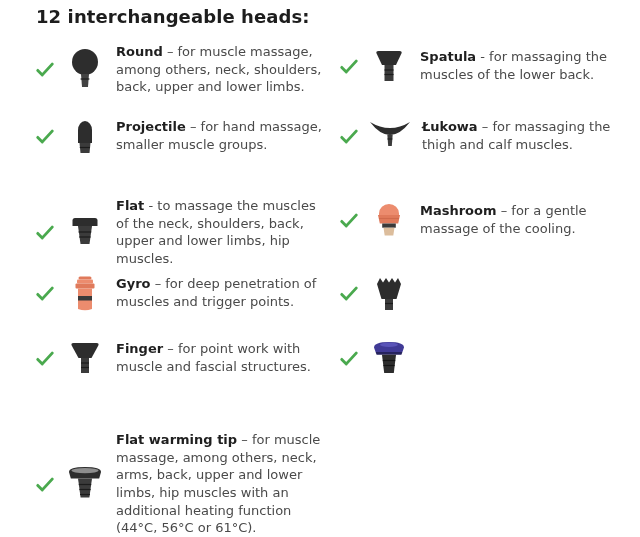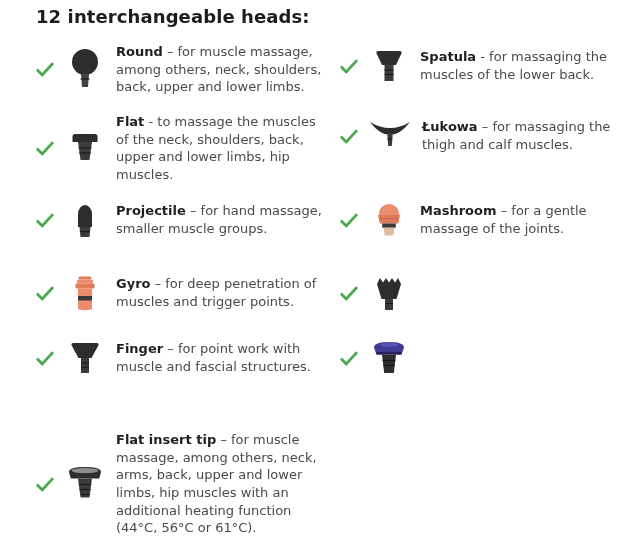--- a/index.html
+++ b/index.html
@@ -55,43 +55,43 @@
     </div>
 
     <div class="item">
       <span class="check">
           <svg width="18" height="15" viewBox="0 0 20 16">
             <path d="M2 9 l5 5 L18 2" stroke="#4aa94e" stroke-width="3.2" fill="none" stroke-linecap="round" stroke-linejoin="round"></path>
           </svg>
         </span>
       <span class="head-icon">
           <svg width="42" height="46" viewBox="0 0 42 46">
+            <path d="M14 17 a7 9 0 0 1 14 0 v13 h-14 z" fill="#2d2d2d"></path>
+            <path d="M15.5 30 h11 l-1 10 h-9 z" fill="#3b3b3b"></path>
+            <line x1="15.8" y1="34.5" x2="26" y2="34.5" stroke="#1c1c1c" stroke-width="1.2"></line>
+          </svg>
+        </span>
+      <p class="desc"><b>Projectile</b> <span>– for hand massage, smaller muscle groups.</span></p>
+    </div>
+
+    <div class="item">
+      <span class="check">
+          <svg width="18" height="15" viewBox="0 0 20 16">
+            <path d="M2 9 l5 5 L18 2" stroke="#4aa94e" stroke-width="3.2" fill="none" stroke-linecap="round" stroke-linejoin="round"></path>
+          </svg>
+        </span>
+      <span class="head-icon">
+          <svg width="42" height="46" viewBox="0 0 42 46">
             <path d="M11 9 h20 q2.5 0 2.5 2.5 V17 h-25 v-5.5 Q8.5 9 11 9 z" fill="#2d2d2d"></path>
             <path d="M14 17 h14 l-2.5 18 h-9 z" fill="#3b3b3b"></path>
             <line x1="14.6" y1="23" x2="27.2" y2="23" stroke="#1c1c1c" stroke-width="1.2"></line>
             <line x1="15.2" y1="28" x2="26.6" y2="28" stroke="#1c1c1c" stroke-width="1.2"></line>
           </svg>
         </span>
       <p class="desc"><b>Flat</b> <span>- to massage the muscles of the neck, shoulders, back, upper and lower limbs, hip muscles.</span></p>
-    </div>
-
-    <div class="item">
-      <span class="check">
-          <svg width="18" height="15" viewBox="0 0 20 16">
-            <path d="M2 9 l5 5 L18 2" stroke="#4aa94e" stroke-width="3.2" fill="none" stroke-linecap="round" stroke-linejoin="round"></path>
-          </svg>
-        </span>
-      <span class="head-icon">
-          <svg width="42" height="46" viewBox="0 0 42 46">
-            <path d="M14 17 a7 9 0 0 1 14 0 v13 h-14 z" fill="#2d2d2d"></path>
-            <path d="M15.5 30 h11 l-1 10 h-9 z" fill="#3b3b3b"></path>
-            <line x1="15.8" y1="34.5" x2="26" y2="34.5" stroke="#1c1c1c" stroke-width="1.2"></line>
-          </svg>
-        </span>
-      <p class="desc"><b>Projectile</b> <span>– for hand massage, smaller muscle groups.</span></p>
     </div>
 
     <div class="item">
       <span class="check">
           <svg width="18" height="15" viewBox="0 0 20 16">
             <path d="M2 9 l5 5 L18 2" stroke="#4aa94e" stroke-width="3.2" fill="none" stroke-linecap="round" stroke-linejoin="round"></path>
           </svg>
         </span>
       <span class="head-icon">
           <svg width="42" height="46" viewBox="0 0 42 46">
@@ -131,21 +131,21 @@
       <span class="head-icon">
           <svg width="42" height="46" viewBox="0 0 42 46">
             <path d="M5 11 q0 -5 16 -5 q16 0 16 5 l-1.8 6.5 H6.8 z" fill="#2d2d2d"></path>
             <ellipse cx="21" cy="9.6" rx="13.5" ry="2.6" fill="#8d8d8d"></ellipse>
             <path d="M14 17.5 h14 l-2.6 19 h-8.8 z" fill="#3b3b3b"></path>
             <line x1="14.8" y1="23.5" x2="27.2" y2="23.5" stroke="#1c1c1c" stroke-width="1.2"></line>
             <line x1="15.4" y1="28.5" x2="26.6" y2="28.5" stroke="#1c1c1c" stroke-width="1.2"></line>
             <line x1="16" y1="33.5" x2="26" y2="33.5" stroke="#1c1c1c" stroke-width="1.2"></line>
           </svg>
         </span>
-      <p class="desc"><b>Flat insert tip</b> <span>– for muscle massage, among others, neck, arms, back, upper and lower limbs, hip muscles with an additional heating function (44°C, 56°C or 61°C).</span></p>
+      <p class="desc"><b>Flat warming tip</b> <span>– for muscle massage, among others, neck, arms, back, upper and lower limbs, hip muscles with an additional heating function (44°C, 56°C or 61°C).</span></p>
     </div>
 
 
     <div class="item">
       <span class="check">
           <svg width="18" height="15" viewBox="0 0 20 16">
             <path d="M2 9 l5 5 L18 2" stroke="#4aa94e" stroke-width="3.2" fill="none" stroke-linecap="round" stroke-linejoin="round"></path>
           </svg>
         </span>
       <span class="head-icon">
@@ -183,21 +183,21 @@
         </span>
       <span class="head-icon">
           <svg width="42" height="46" viewBox="0 0 42 46">
             <path d="M11 16.5 a10 9.5 0 0 1 20 0 v1.5 h-20 z" fill="#ec8c6e"></path>
             <path d="M10 18 h22 l-1.8 8.5 H11.8 z" fill="#e07a5b"></path>
             <line x1="11" y1="21.5" x2="31" y2="21.5" stroke="#d06a4c" stroke-width="1.1"></line>
             <rect x="14.2" y="26.5" width="13.6" height="4.2" fill="#3a3a3a"></rect>
             <path d="M15.5 30.7 h11 l-1.2 7.8 h-8.6 z" fill="#dcbd9c"></path>
           </svg>
         </span>
-      <p class="desc"><b>Mashroom</b> <span>– for a gentle massage of the joints.</span></p>
+      <p class="desc"><b>Mashroom</b> <span>– for a gentle massage of the cooling.</span></p>
     </div>
 
     <div class="item">
       <span class="check">
           <svg width="18" height="15" viewBox="0 0 20 16">
             <path d="M2 9 l5 5 L18 2" stroke="#4aa94e" stroke-width="3.2" fill="none" stroke-linecap="round" stroke-linejoin="round"></path>
           </svg>
         </span>
       <span class="head-icon">
           <svg width="42" height="46" viewBox="0 0 42 46">

